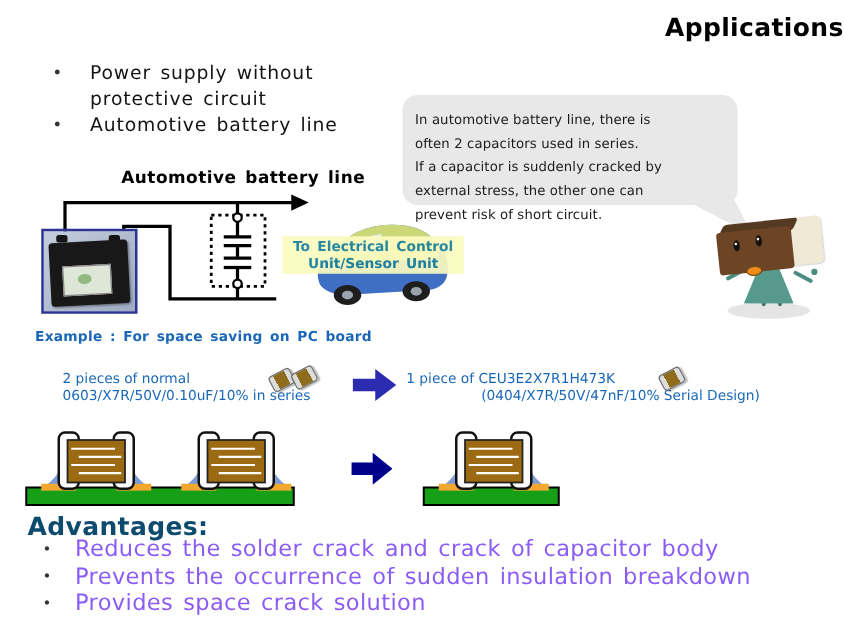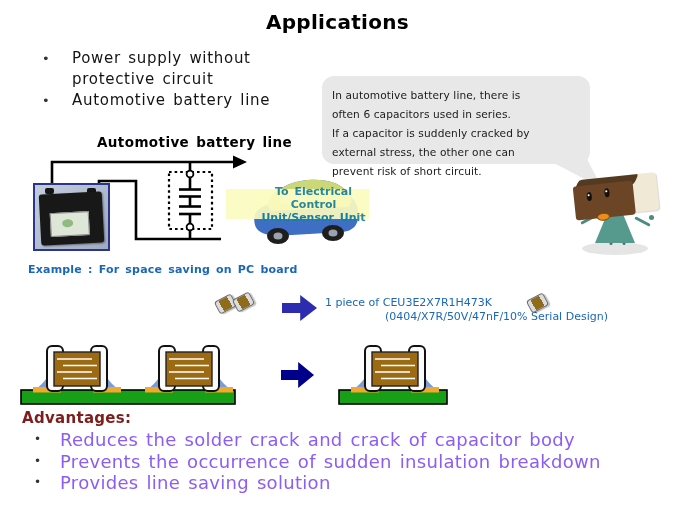--- a/index.html
+++ b/index.html
@@ -3,21 +3,21 @@
 <meta charset="utf-8">
 <style>
   html,body{margin:0;padding:0;background:#fff;}
   .slide{
     position:relative;width:675px;height:506px;background:#fff;overflow:hidden;
     font-family:"DejaVu Sans","Liberation Sans",sans-serif;color:#111;
   }
 
   
   .page-title{
-    position:absolute;top:10px;left:0;width:675px;text-align:center;
+    position:absolute;top:10px;left:0;width:675px;text-align:right;
     font-size:20px;font-weight:bold;color:#000;letter-spacing:.3px;
   }
 
   
   .top-bullets{position:absolute;left:40px;top:48px;width:260px;margin:0;padding:0;list-style:none;}
   .top-bullets li{position:relative;padding-left:32px;font-size:15px;line-height:21px;
     letter-spacing:.7px;word-spacing:2px;color:#141414;margin-bottom:0;}
   .top-bullets li::before{content:"•";position:absolute;left:2px;top:0;font-size:13px;color:#333;}
 
   
@@ -43,25 +43,25 @@
   .bat-body{position:absolute;left:5px;top:8px;right:5px;bottom:5px;background:#181818;
     border-radius:3px;transform:rotate(-3deg);box-shadow:1px 1px 2px rgba(0,0,0,.4);}
   .bat-label{position:absolute;left:16%;top:38%;width:58%;height:42%;background:#dde6d7;
     border:1px solid #888;}
   .bat-label::after{content:"";position:absolute;left:30%;top:28%;width:30%;height:38%;
     background:#7fae6a;border-radius:50%;opacity:.8;}
 
   
   .car-svg{position:absolute;left:245px;top:170px;}
   .car-overlay{
-    position:absolute;left:226px;top:189px;width:111px;height:30px;
+    position:absolute;left:226px;top:189px;width:145px;height:30px;
     background:var(--highlight-yellow,#fbfbc0);opacity:.92;
     display:flex;align-items:center;justify-content:center;text-align:center;
     font-size:11px;font-weight:bold;line-height:13px;color:var(--teal-label,#18809e);
-    white-space:pre-line;word-spacing:2px;padding-left:32px;
+    white-space:pre-line;word-spacing:2px;
   }
 
   
   .character{position:absolute;left:568px;top:170px;width:104px;height:92px;}
   .char-shadow{position:absolute;left:14px;top:72px;width:66px;height:13px;background:#e5e5e5;border-radius:50%;}
   .char-leg{position:absolute;width:2.5px;height:13px;background:#3f7268;border-radius:2px;}
   .char-body{position:absolute;left:27px;top:44px;width:40px;height:29px;background:#559a8d;
     clip-path:polygon(30% 0,70% 0,100% 100%,0 100%);}
   .char-arm{position:absolute;width:17px;height:3px;background:#4c8c80;border-radius:2px;}
   .char-hand{position:absolute;width:5px;height:5px;background:#4c8c80;border-radius:50%;}
@@ -92,21 +92,21 @@
   .block-arrow{position:absolute;
     clip-path:polygon(0 32%,52% 32%,52% 4%,100% 50%,52% 96%,52% 68%,0 68%);}
   .arrow-mid{left:282px;top:294px;width:35px;height:28px;background:var(--arrow-blue,#2c2cb0);
     filter:drop-shadow(2px 3px 1px rgba(0,0,0,.25));}
   .arrow-bottom{left:281px;top:361px;width:33px;height:28px;background:var(--arrow-navy,#00008b);
     filter:drop-shadow(2px 3px 2px rgba(0,0,0,.3));}
 
   .board-svg{position:absolute;}
 
   
-  .adv-heading{position:absolute;left:22px;top:409px;font-size:15px;font-weight:bold;color:#7f1d1d;letter-spacing:.3px;}
+  .adv-heading{position:absolute;left:22px;top:409px;font-size:20px;font-weight:bold;color:#0c4a6e;letter-spacing:.3px;}
   .adv-list{position:absolute;left:22px;top:429px;width:640px;margin:0;padding:0;list-style:none;}
   .adv-list li{position:relative;padding-left:38px;font-size:18px;line-height:21.5px;
     letter-spacing:.3px;word-spacing:2px;color:#8b5cf6;}
   .adv-list li::before{content:"•";position:absolute;left:12px;top:0;font-size:12px;color:#333;}
 </style>
 </head>
 <body>
 
 <div class="slide">
 
@@ -116,21 +116,21 @@
     <li>
       <span>Power supply without protective circuit</span>
     </li>
     <li>
       <span>Automotive battery line</span>
     </li>
   </ul>
 
   <div class="bubble">
     <span class="bubble-text">In automotive battery line, there is
-often 6 capacitors used in series.
+often 2 capacitors used in series.
 If a capacitor is suddenly cracked by
 external stress, the other one can
 prevent risk of short circuit.</span>
   </div>
   <svg class="bubble-tail" width="70" height="36">
     <polygon points="4,2 48,2 64,33" fill="#e8e8e8"></polygon>
   </svg>
 
   <div class="diagram-title">Automotive battery line</div>
 
@@ -187,20 +187,24 @@
       <div class="head-front">
         <span class="char-eye" style="left:13px;top:7px;"></span>
         <span class="char-eye" style="left:31px;top:5px;"></span>
         <span class="char-mouth"></span>
       </div>
     </div>
   </div>
 
   <div class="example-heading">Example : For space saving on PC board</div>
 
+  <div class="mid-text before-text">
+    <div>2 pieces of normal</div>
+    <div>0603/X7R/50V/0.10uF/10% in series</div>
+  </div>
   <span class="chip-icon" style="left:216px;top:297px;"></span>
   <span class="chip-icon" style="left:234px;top:295px;"></span>
 
   <div class="block-arrow arrow-mid"></div>
 
   <div class="mid-text after-text">
     <div>1 piece of CEU3E2X7R1H473K</div>
     <div class="after-line2">(0404/X7R/50V/47nF/10% Serial Design)</div>
   </div>
   <span class="chip-icon" style="left:528px;top:296px;"></span>
@@ -235,17 +239,17 @@
 
   <div class="adv-heading">Advantages:</div>
   <ul class="adv-list">
     <li>
       <span>Reduces the solder crack and crack of capacitor body</span>
     </li>
     <li>
       <span>Prevents the occurrence of sudden insulation breakdown</span>
     </li>
     <li>
-      <span>Provides line saving solution</span>
+      <span>Provides space crack solution</span>
     </li>
   </ul>
 
 </div>
 
 </body></html>

